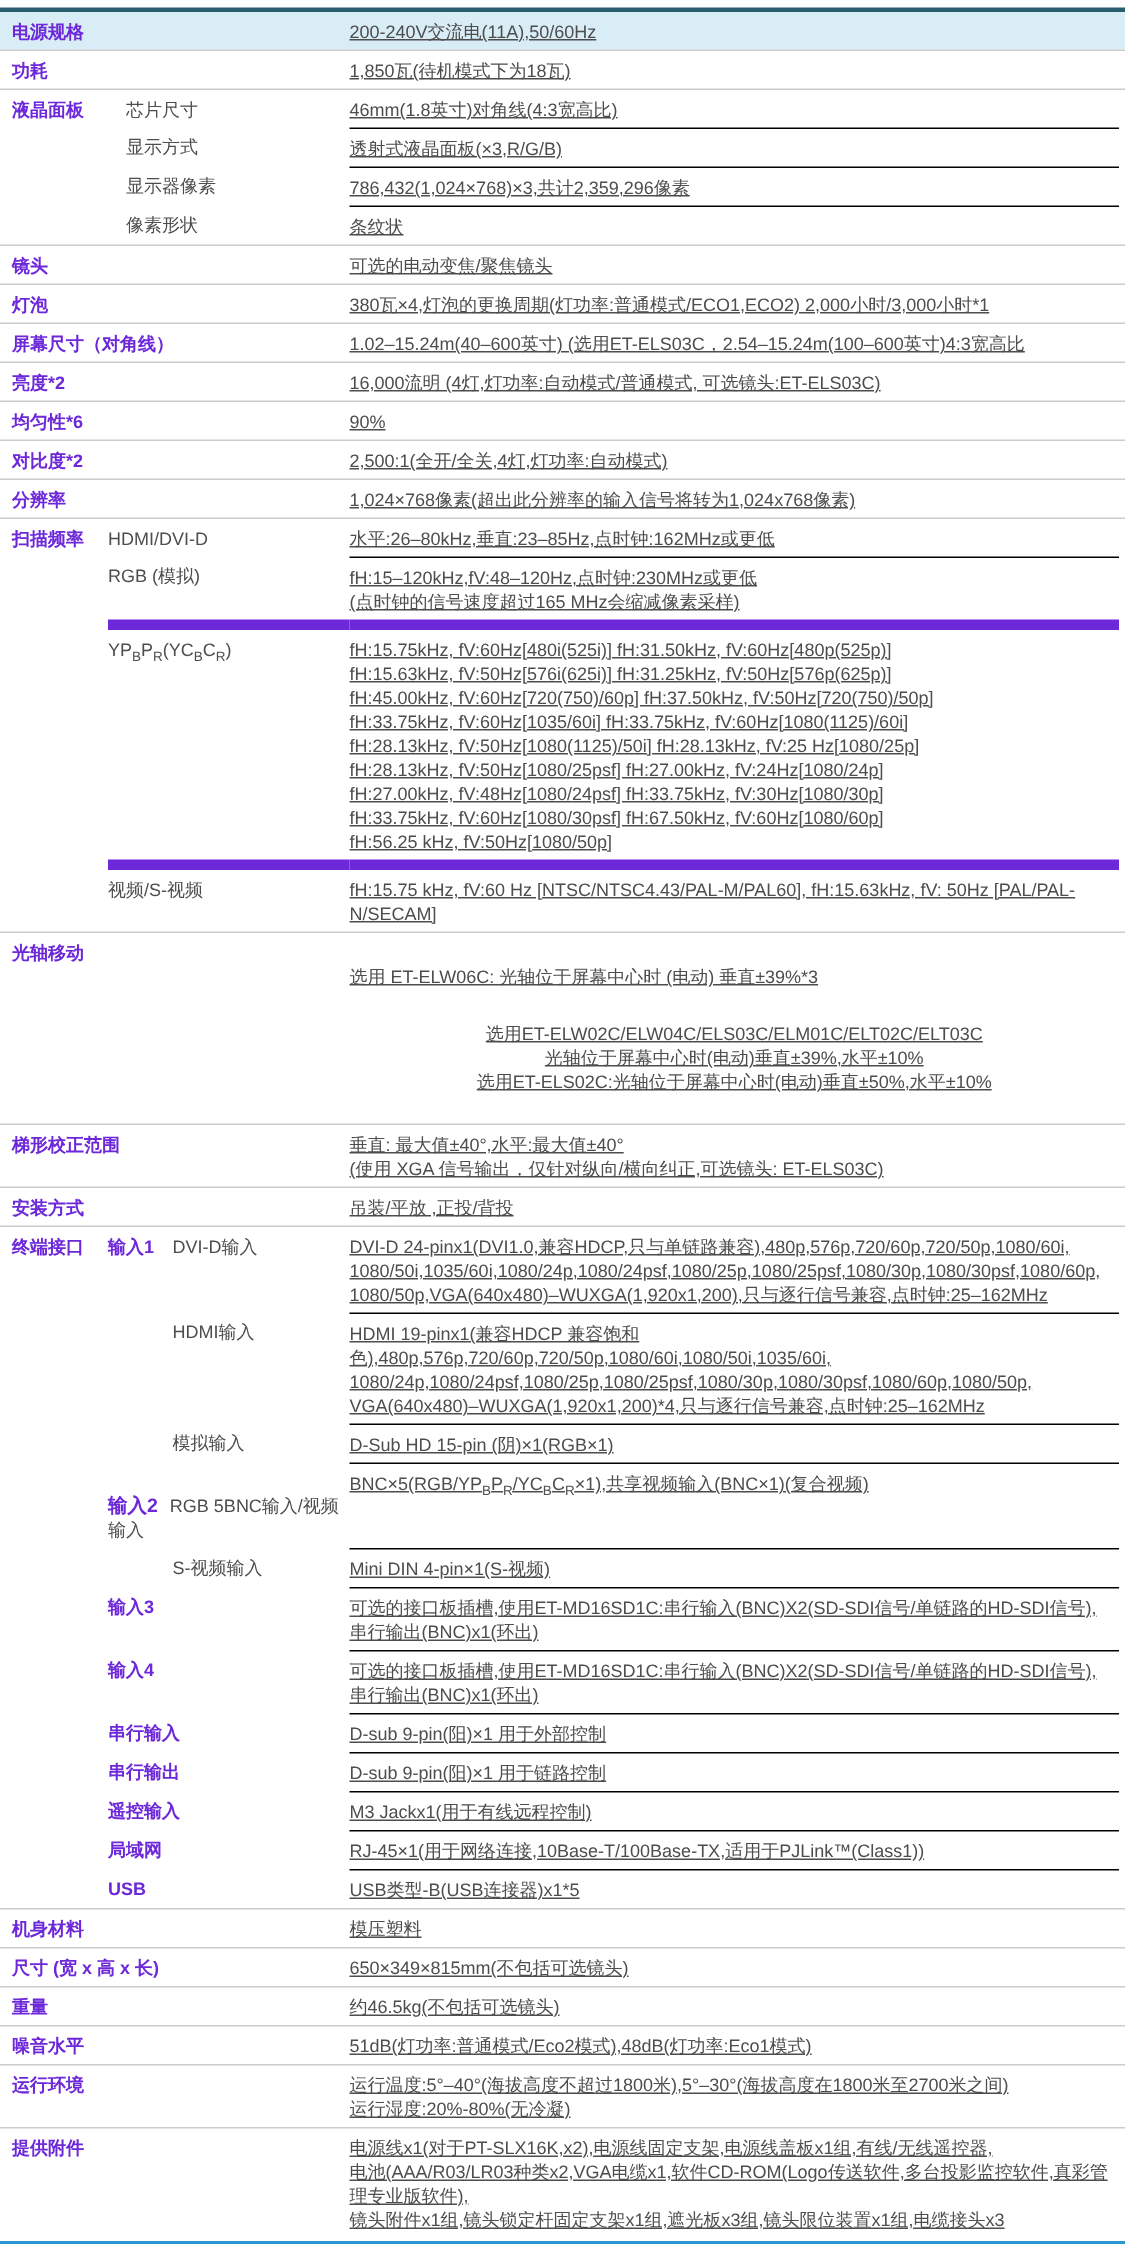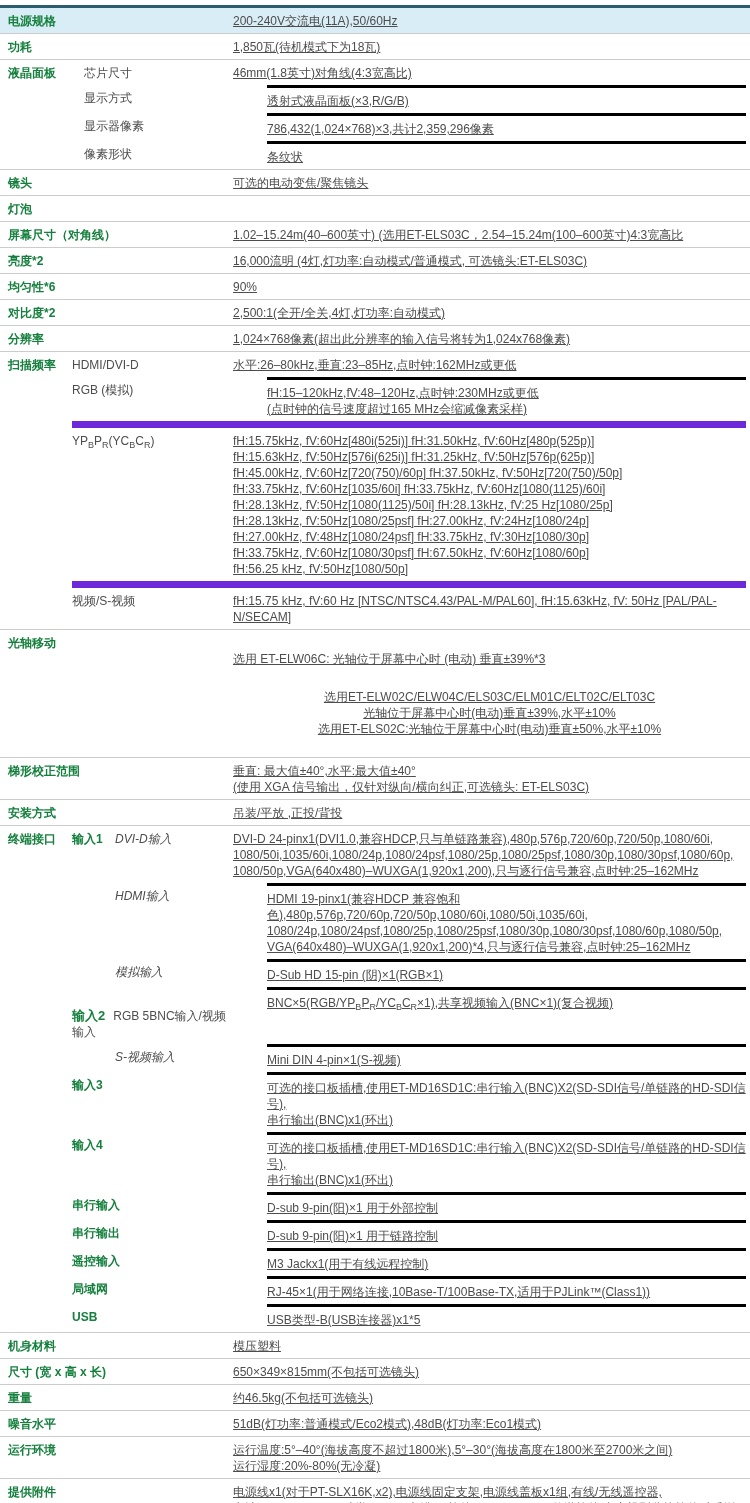--- a/index.html
+++ b/index.html
@@ -1,31 +1,31 @@
 <!DOCTYPE html>
 <html><head>
 <meta charset="utf-8">
 <style>
   html,body{margin:0;padding:0;}
   body{width:750px;background:#ffffff;font-family:"Liberation Sans","DejaVu Sans",sans-serif;}
   .page{width:750px;}
   .bar{height:3px;margin-top:5px;}
   .row{display:grid;grid-template-columns:64px 43px 118px 1fr;padding:0 4px 0 8px;}
   .row > div{padding:5px 0 4px;line-height:16px;font-size:12px;white-space:pre-line;}
-  .b{font-weight:bold;color:#15803d;font-size:13px;}
+  .b{font-weight:bold;color:#6d28d9;font-size:13px;}
   .n{color:#4d4d4d;}
   .c1{grid-column:1;}
   .c2{grid-column:2;}
-  .c3{grid-column:3;font-style:italic;}
+  .c3{grid-column:3;}
   .c23{grid-column:2/4;}
   .c13{grid-column:1/4;}
   .val{grid-column:4;text-decoration:underline;}
   .ind{padding-left:12px !important;}
   .sep-full{border-top:1px solid #cccccc;}
-  .sep-sub .val{border-top:3px solid #000000;margin-left:34px;}
+  .sep-sub .val{border-top:1px solid #000000;}
   .sep-sub2 .val,.sep-sub2 .lab2{border-top:7px solid #6d28d9;}
   .hl{background:#d9edf6;}
   .p2{margin-top:6px;text-align:center;}
   sub{font-size:9px;line-height:0;}
   .gap{margin-right:8px;}
   .footline{height:2px;margin-top:2px;}
   .footnotes{padding:15px 8px 0 8px;}
   .fn{font-size:12px;line-height:16px;color:#4d4d4d;}
 </style>
 </head>
@@ -64,20 +64,21 @@
       <div class="c23 n ind">像素形状</div>
       <div class="val n">条纹状</div>
     </div>
 
     <div class="row sep-full">
       <div class="c13 b">镜头</div>
       <div class="val n">可选的电动变焦/聚焦镜头</div>
     </div>
     <div class="row sep-full">
       <div class="c13 b">灯泡</div>
+      <div class="val n">380瓦×4,灯泡的更换周期(灯功率:普通模式/ECO1,ECO2) 2,000小时/3,000小时*1</div>
     </div>
     <div class="row sep-full">
       <div class="c13 b">屏幕尺寸（对角线）</div>
       <div class="val n">1.02–15.24m(40–600英寸) (选用ET-ELS03C，2.54–15.24m(100–600英寸)4:3宽高比</div>
     </div>
     <div class="row sep-full">
       <div class="c13 b">亮度*2</div>
       <div class="val n">16,000流明 (4灯,灯功率:自动模式/普通模式, 可选镜头:ET-ELS03C)</div>
     </div>
     <div class="row sep-full">

